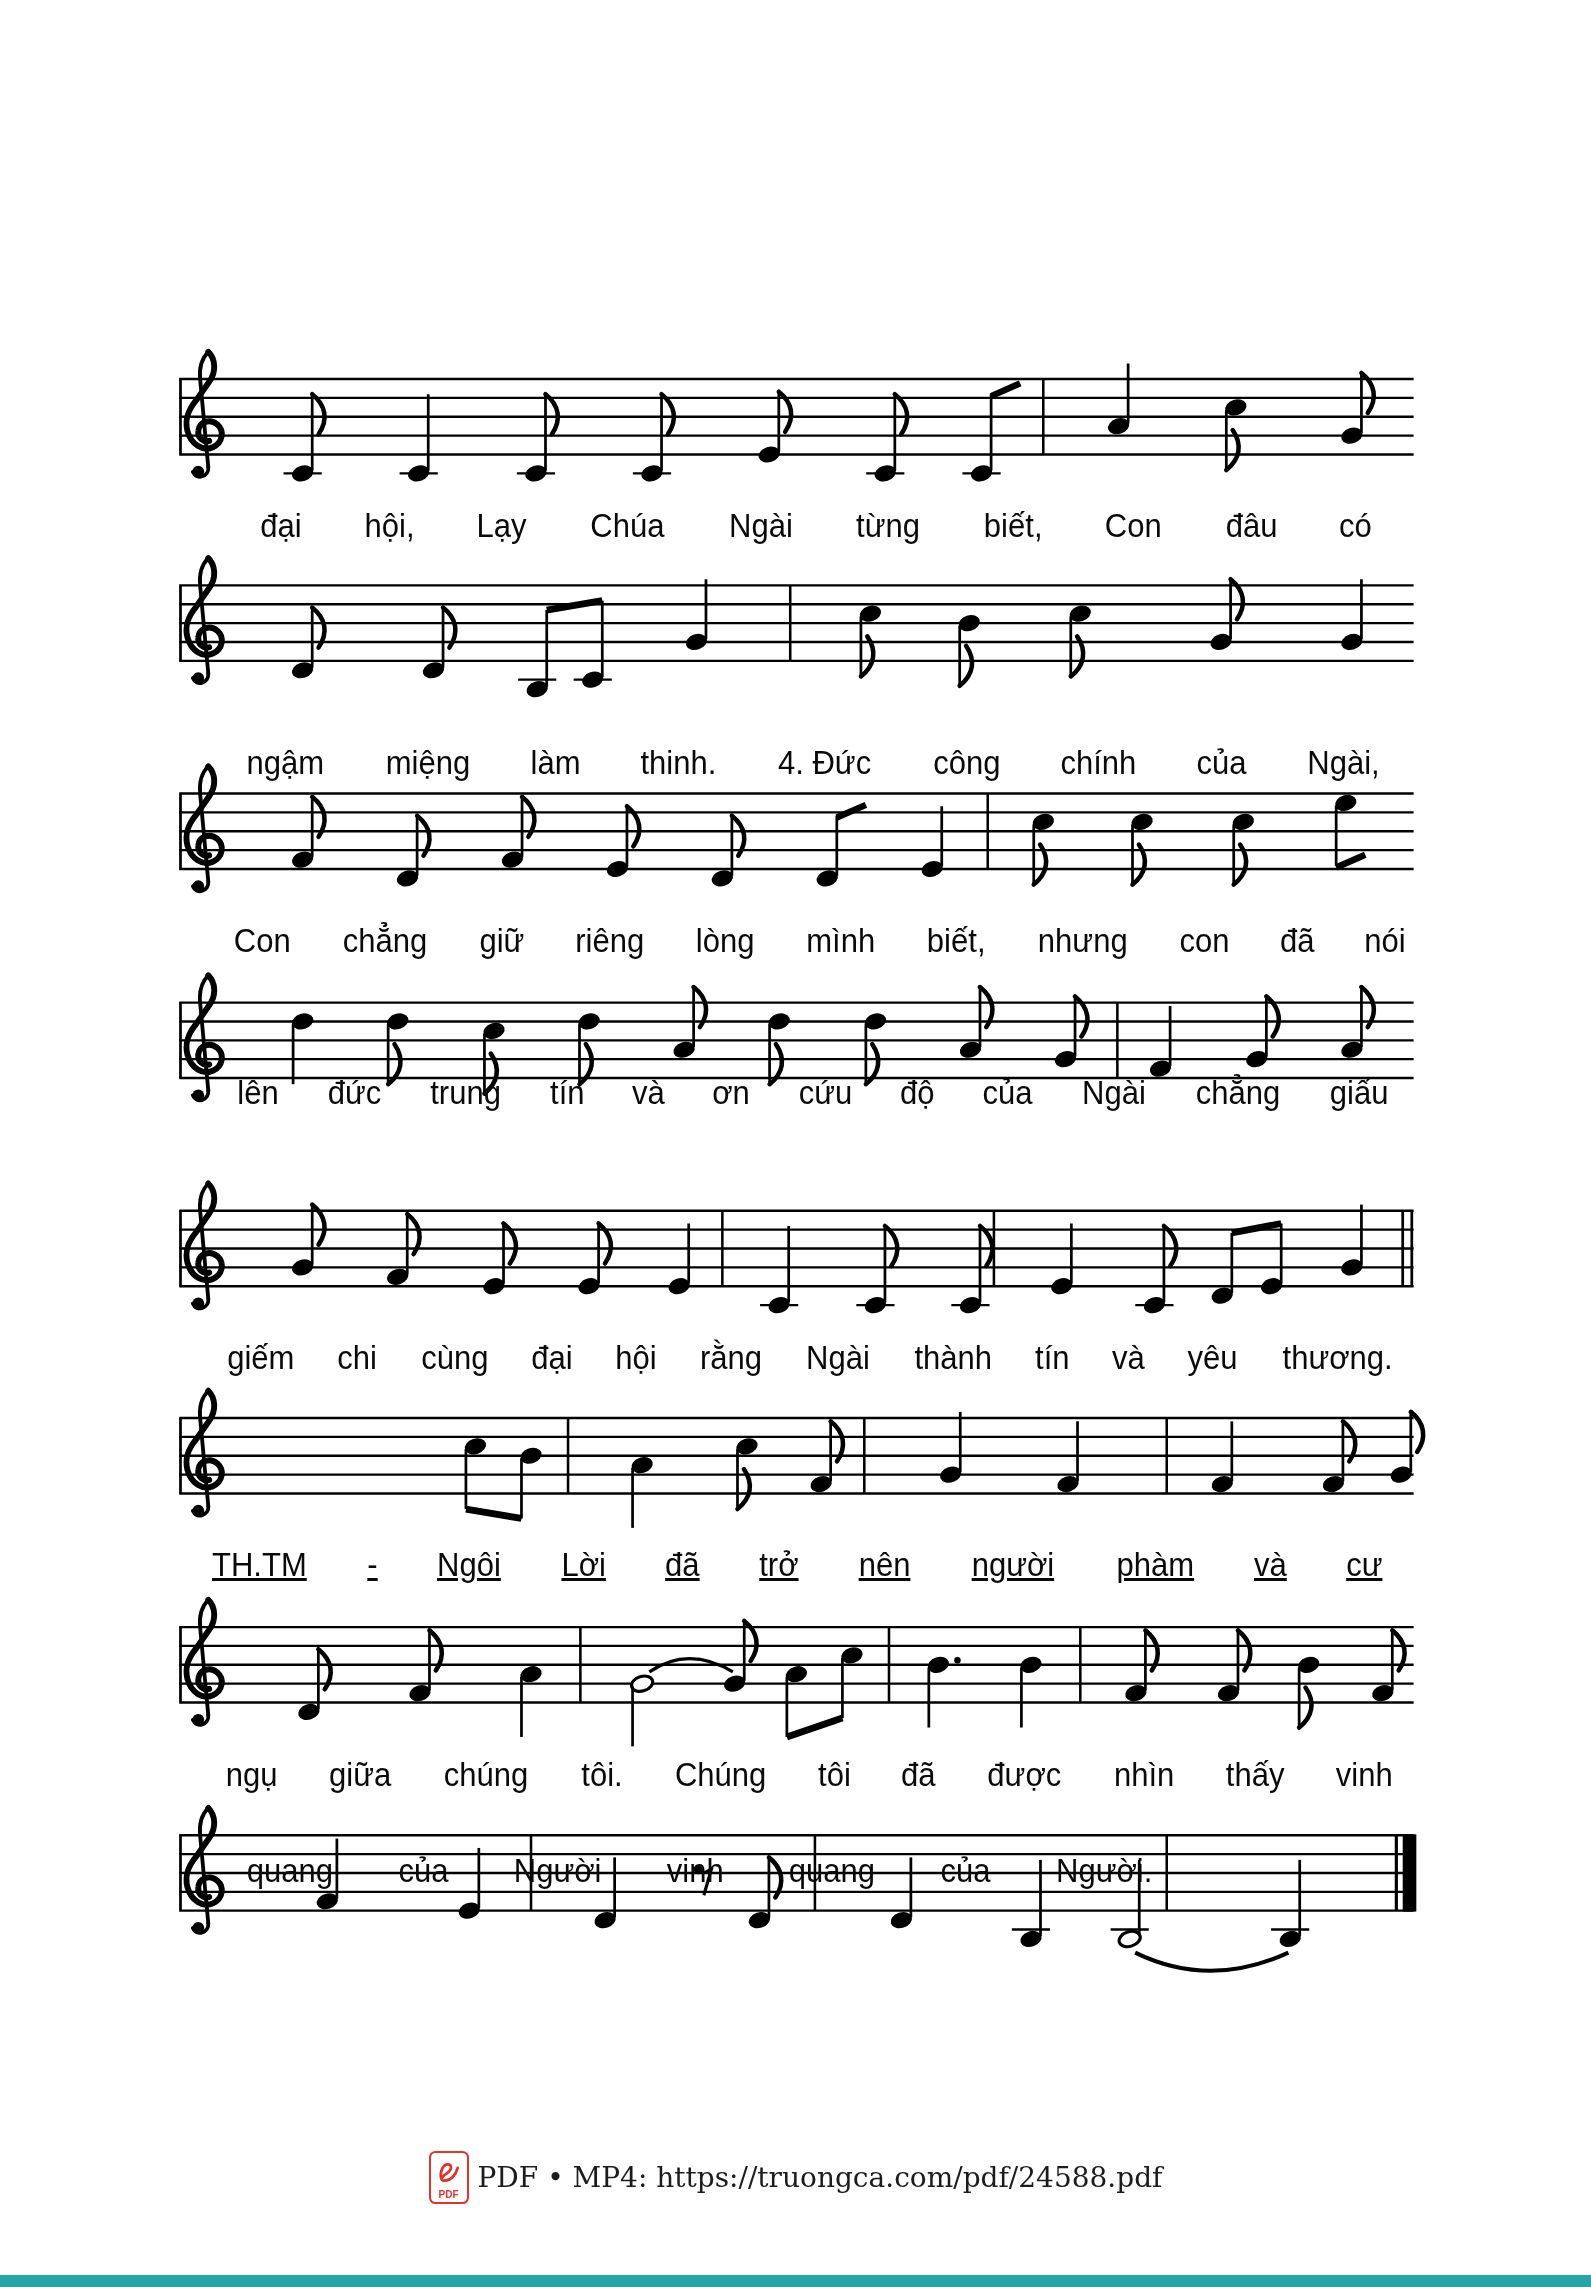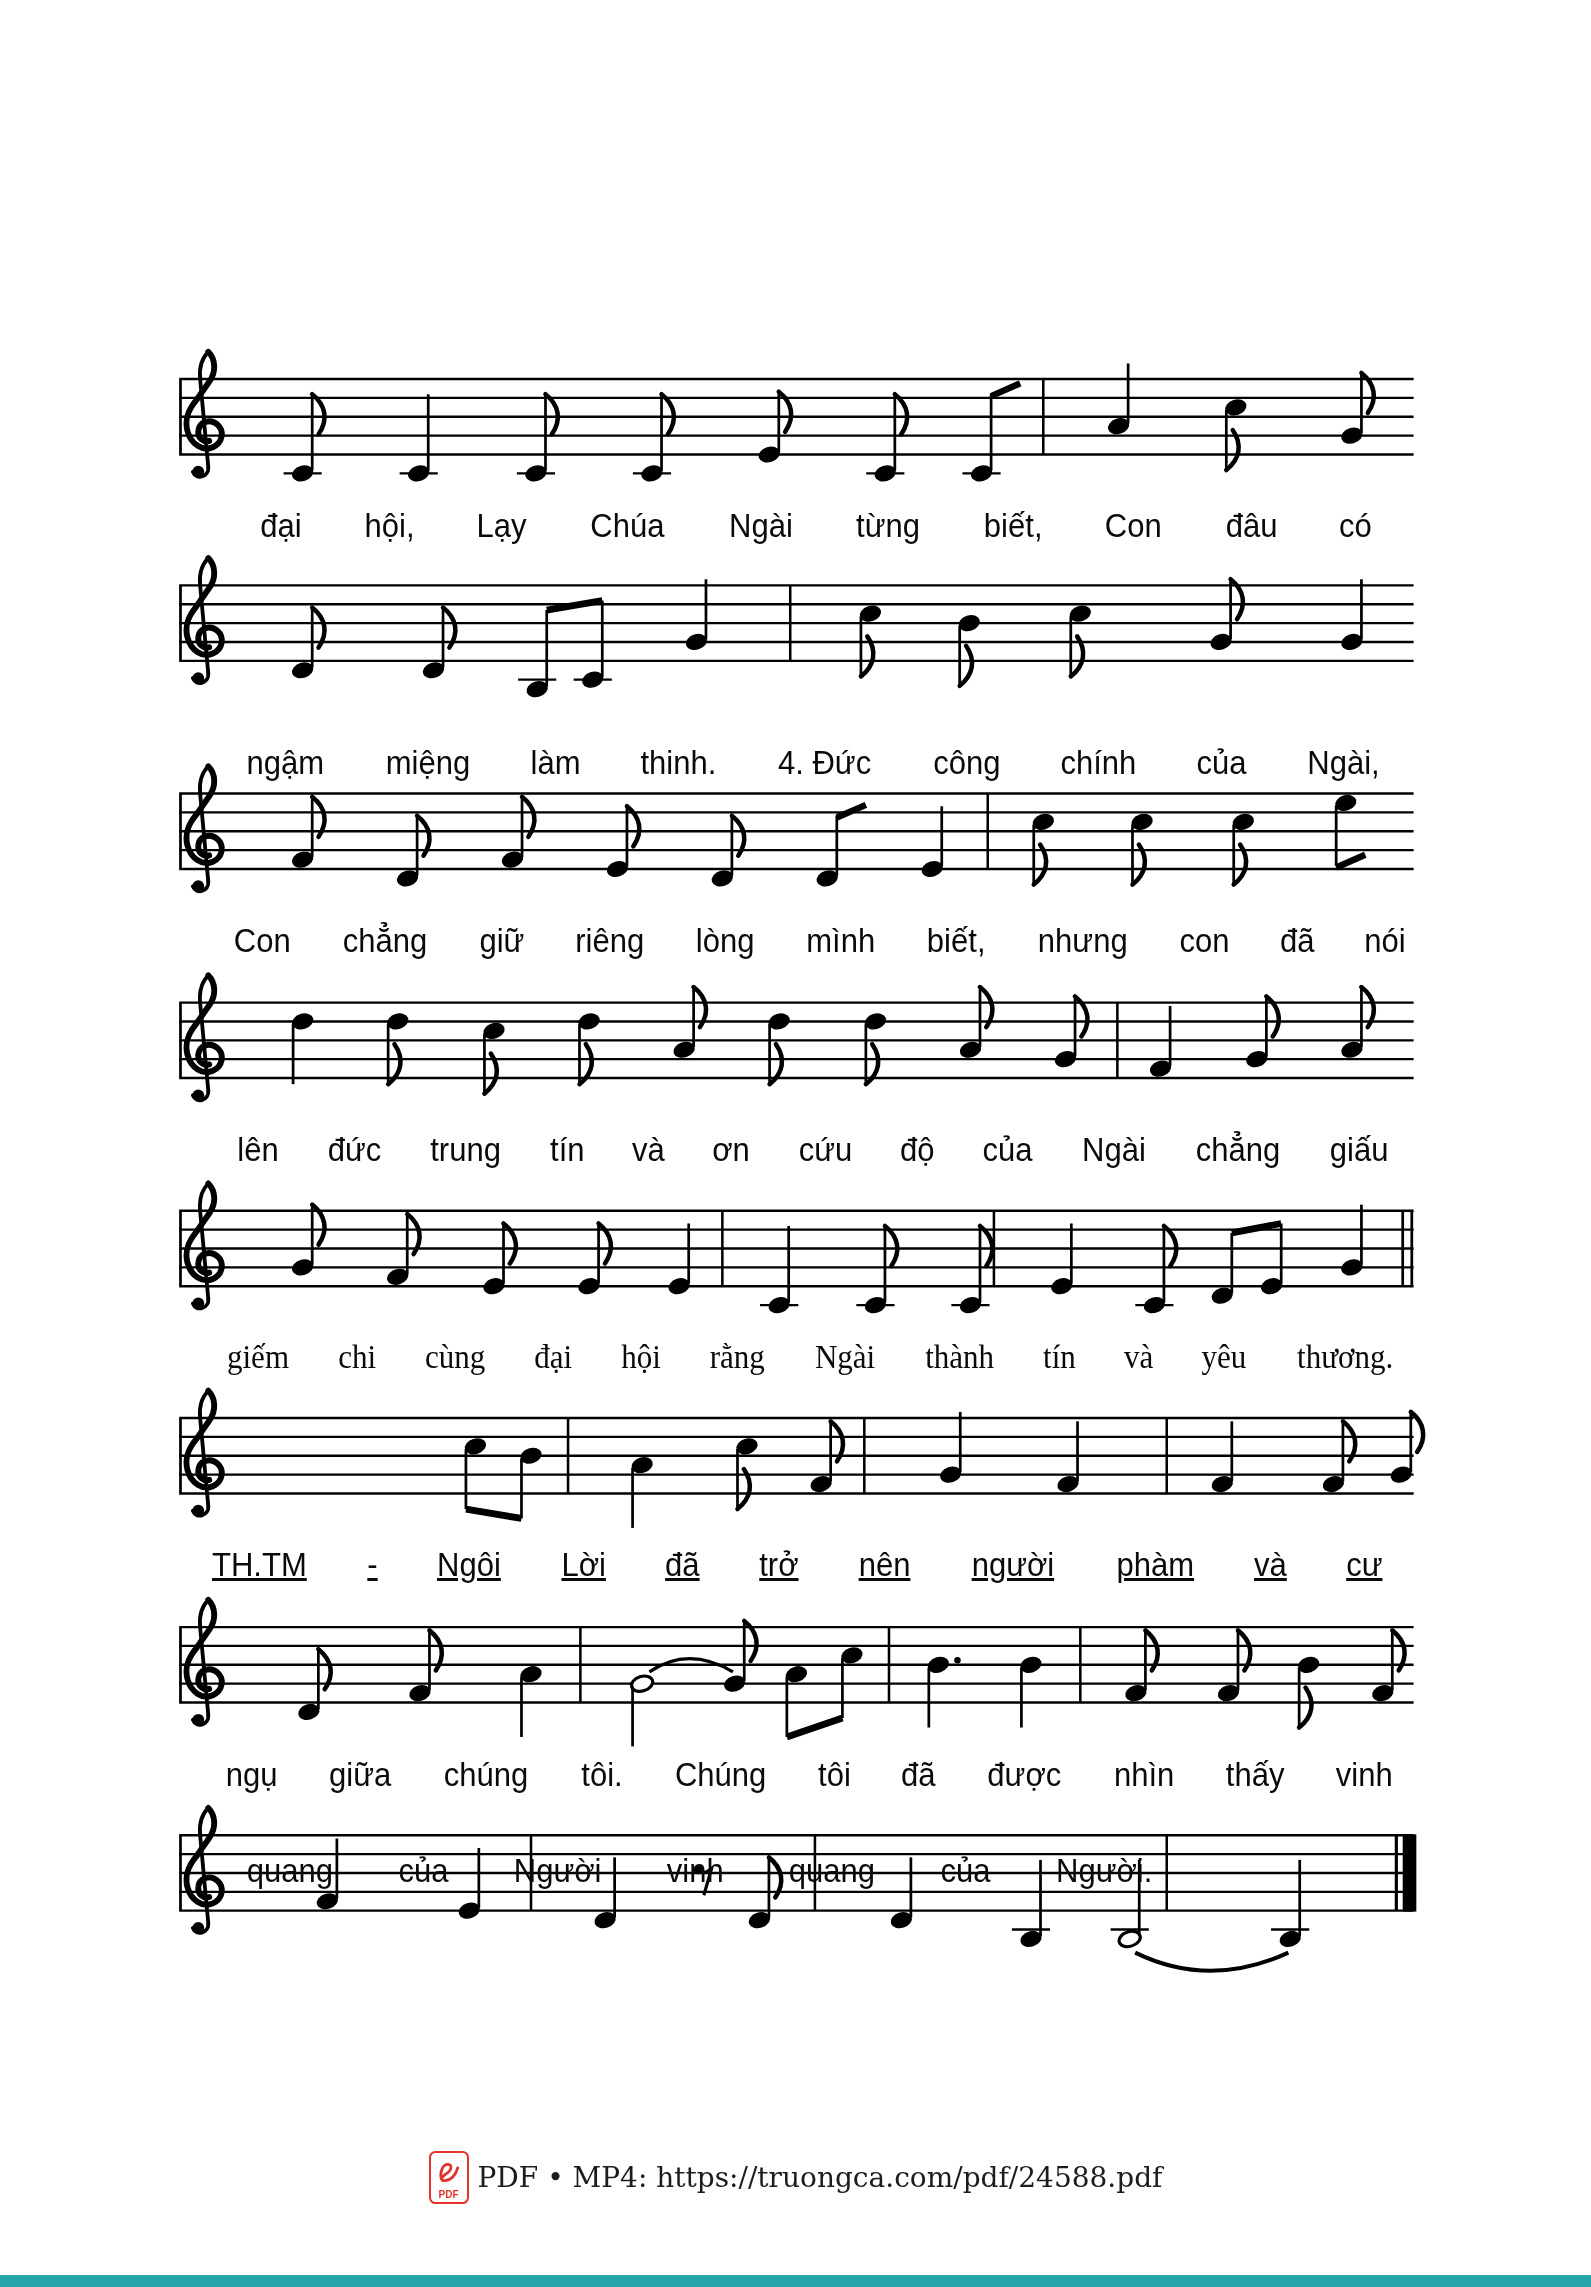--- a/index.html
+++ b/index.html
@@ -614,35 +614,35 @@
       <span class="lyric-word">giữ</span>
       <span class="lyric-word">riêng</span>
       <span class="lyric-word">lòng</span>
       <span class="lyric-word">mình</span>
       <span class="lyric-word">biết,</span>
       <span class="lyric-word">nhưng</span>
       <span class="lyric-word">con</span>
       <span class="lyric-word">đã</span>
       <span class="lyric-word">nói</span>
     </div>
-  <div class="lyric-line" id="lyr-3" style="left: 236px; width: 1155px; top: 1131px;">
+  <div class="lyric-line" id="lyr-3" style="left: 236px; width: 1155px; top: 1074px;">
       <span class="lyric-word">lên</span>
       <span class="lyric-word">đức</span>
       <span class="lyric-word">trung</span>
       <span class="lyric-word">tín</span>
       <span class="lyric-word">và</span>
       <span class="lyric-word">ơn</span>
       <span class="lyric-word">cứu</span>
       <span class="lyric-word">độ</span>
       <span class="lyric-word">của</span>
       <span class="lyric-word">Ngài</span>
       <span class="lyric-word">chẳng</span>
       <span class="lyric-word">giấu</span>
     </div>
-  <div class="lyric-line" id="lyr-4" style="left: 225px; width: 1171px; top: 1339px; font-family: Liberation Serif, serif;">
+  <div class="lyric-line" id="lyr-4" style="left: 225px; width: 1171px; top: 1339px;">
       <span class="lyric-word">giếm</span>
       <span class="lyric-word">chi</span>
       <span class="lyric-word">cùng</span>
       <span class="lyric-word">đại</span>
       <span class="lyric-word">hội</span>
       <span class="lyric-word">rằng</span>
       <span class="lyric-word">Ngài</span>
       <span class="lyric-word">thành</span>
       <span class="lyric-word">tín</span>
       <span class="lyric-word">và</span>

